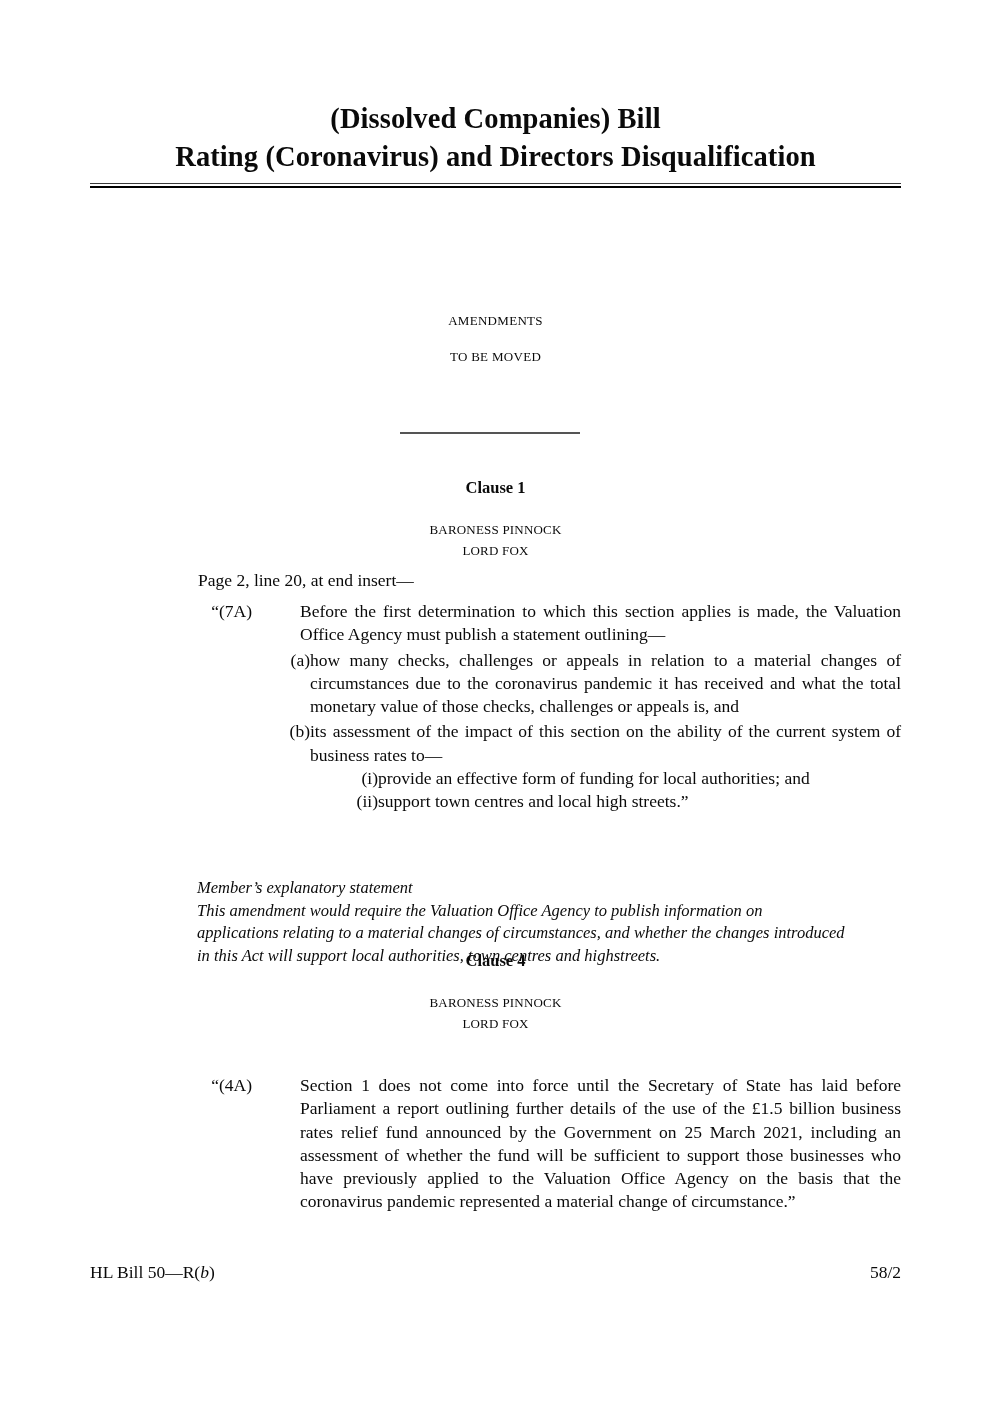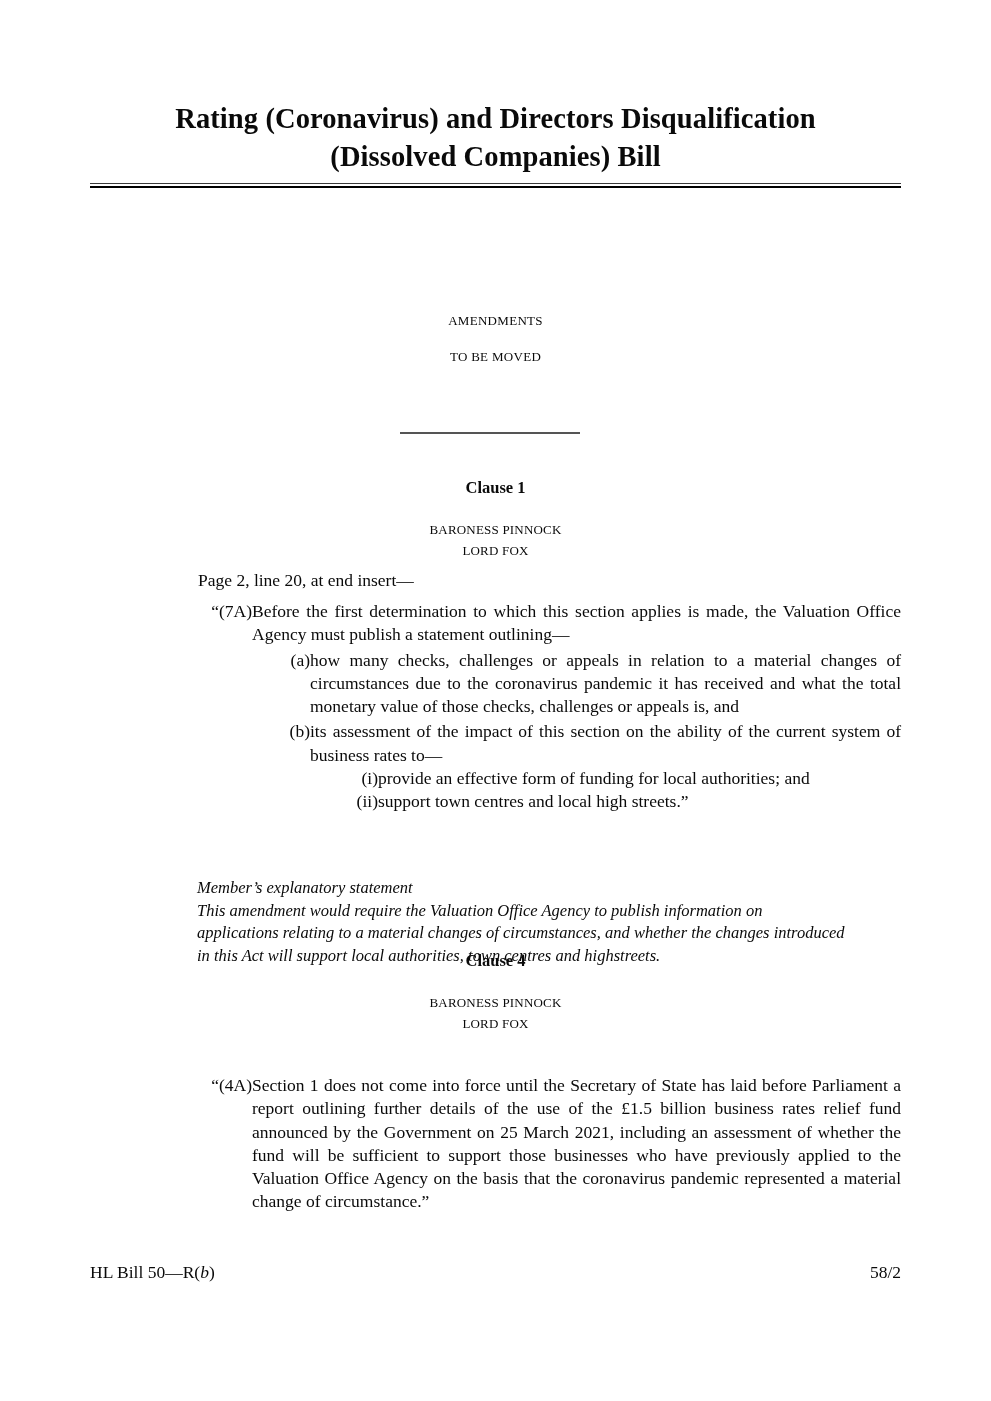--- a/index.html
+++ b/index.html
@@ -122,21 +122,21 @@
     white-space: nowrap;
   }
   .row .txt {
     flex: 1 1 auto;
     text-align: justify;
     text-justify: inter-word;
   }
 
   
   .lvl1 .lbl { width: 55px; }
-  .lvl1 .txt { padding-left: 0px; }
+  .lvl1 .txt { padding-left: 0px; margin-left: 48px; }
 
   
   .lvl2 { margin-top: 2px; }
   .lvl2 .lbl { width: 113px; }
   .lvl2 .txt { padding-left: 0px; }
 
   
   .lvl3 .lbl { width: 181px; }
   .lvl3 .txt { padding-left: 0px; text-align: left; }
 
@@ -169,22 +169,22 @@
   }
   .footer .ital { font-style: italic; }
 </style>
 </head>
 <body>
 
 <div class="page">
 
   <div class="title-block">
     <div class="doc-title">
+      <div>(Dissolved Companies) Bill</div>
       <div>Rating (Coronavirus) and Directors Disqualification</div>
-      <div>(Dissolved Companies) Bill</div>
     </div>
   </div>
   <div class="title-rule">
     <div class="thin"></div>
     <div class="gap"></div>
     <div class="thick"></div>
   </div>
 
   <div class="amend-heading">
     <div class="line">AMENDMENTS</div>

